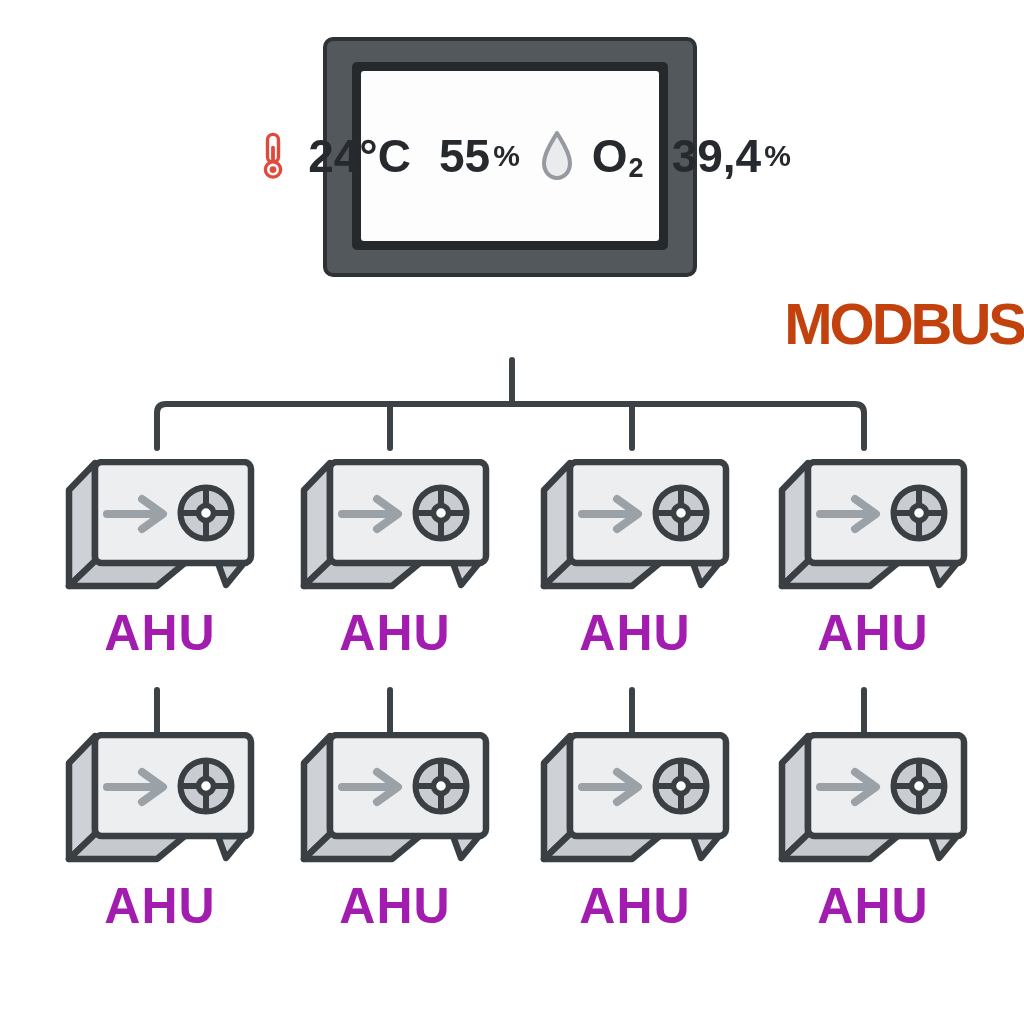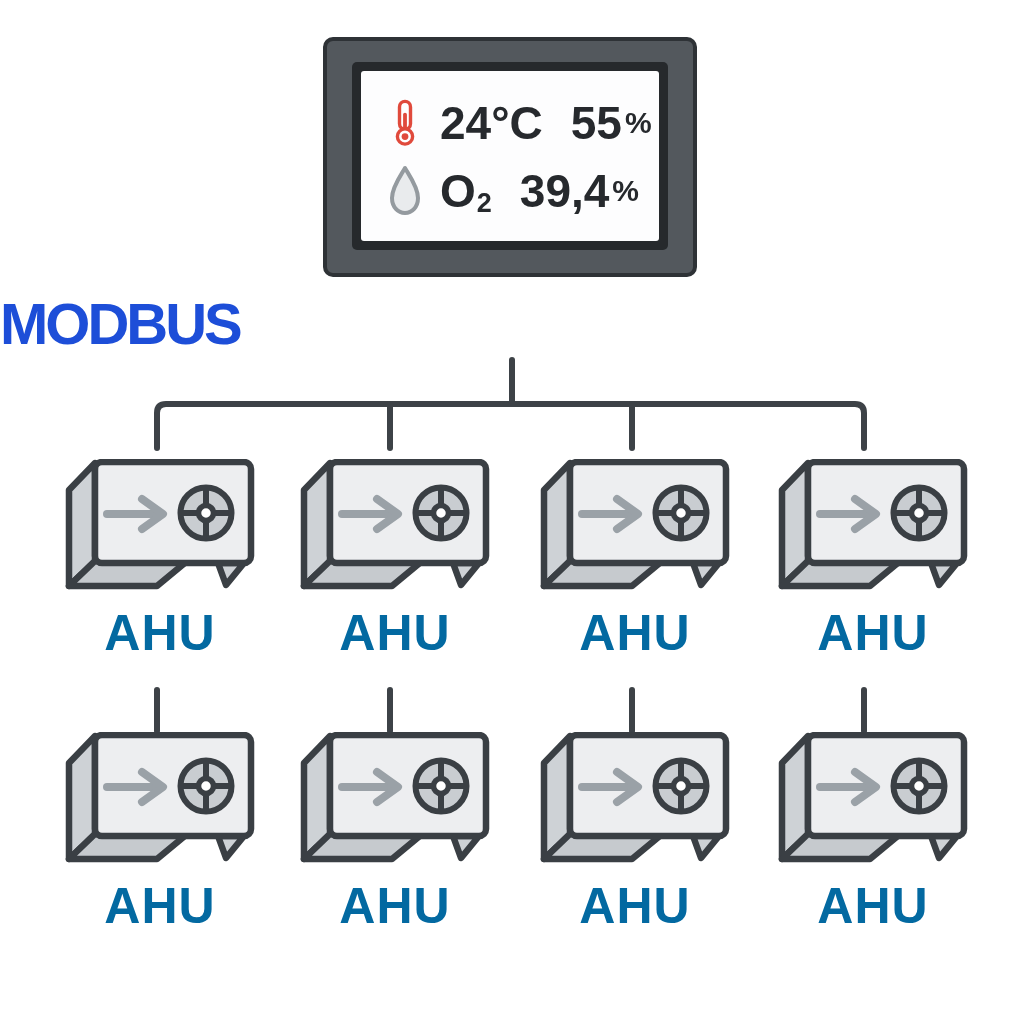--- a/index.html
+++ b/index.html
@@ -16,39 +16,39 @@
     position:absolute;left:323px;top:37px;width:374px;height:240px;
     background:#53585d;border:4px solid #2e3236;border-radius:10px;
     box-sizing:border-box;
   }
   .bezel{
     position:absolute;left:25px;top:21px;right:25px;bottom:23px;
     background:#26292c;border-radius:5px;
   }
   .screen{
     position:absolute;inset:9px;background:#fdfdfe;border-radius:3px;
-    display:flex;flex-direction:column;justify-content:center;
+    display:flex;flex-direction:row;justify-content:center;
     padding-left:22px;gap:15px;box-sizing:border-box;
   }
   .srow{display:flex;align-items:center;color:#26292d;font-weight:bold;font-size:46px;line-height:1;}
   .icon-box{width:44px;display:flex;justify-content:center;align-items:center;}
   .lead{margin-left:13px;white-space:nowrap;}
   .val{margin-left:28px;white-space:nowrap;}
   .unit-pct{font-size:30px;margin-left:3px;}
   .sub{font-size:27px;position:relative;top:5px;margin-left:1px;}
   
   .modbus{
-    position:absolute;left:0;right:0;top:295px;text-align:left;
-    font-size:58px;font-weight:bold;color:#1d4ed8;letter-spacing:-3px;line-height:1;
+    position:absolute;left:0;right:0;top:295px;text-align:right;
+    font-size:58px;font-weight:bold;color:#c2410c;letter-spacing:-3px;line-height:1;
   }
   
   .unit{position:absolute;width:200px;display:flex;flex-direction:column;align-items:center;}
   .unit-icon{display:block;}
   .unit-label{
-    margin-top:9px;font-size:50px;font-weight:bold;color:#0369a1;
+    margin-top:9px;font-size:50px;font-weight:bold;color:#a21caf;
     letter-spacing:1px;line-height:1;
   }
   .defs-holder{position:absolute;width:0;height:0;overflow:hidden;}
 </style>
 </head>
 <body>
 
 <div class="canvas">
 
   <svg class="defs-holder" aria-hidden="true">

